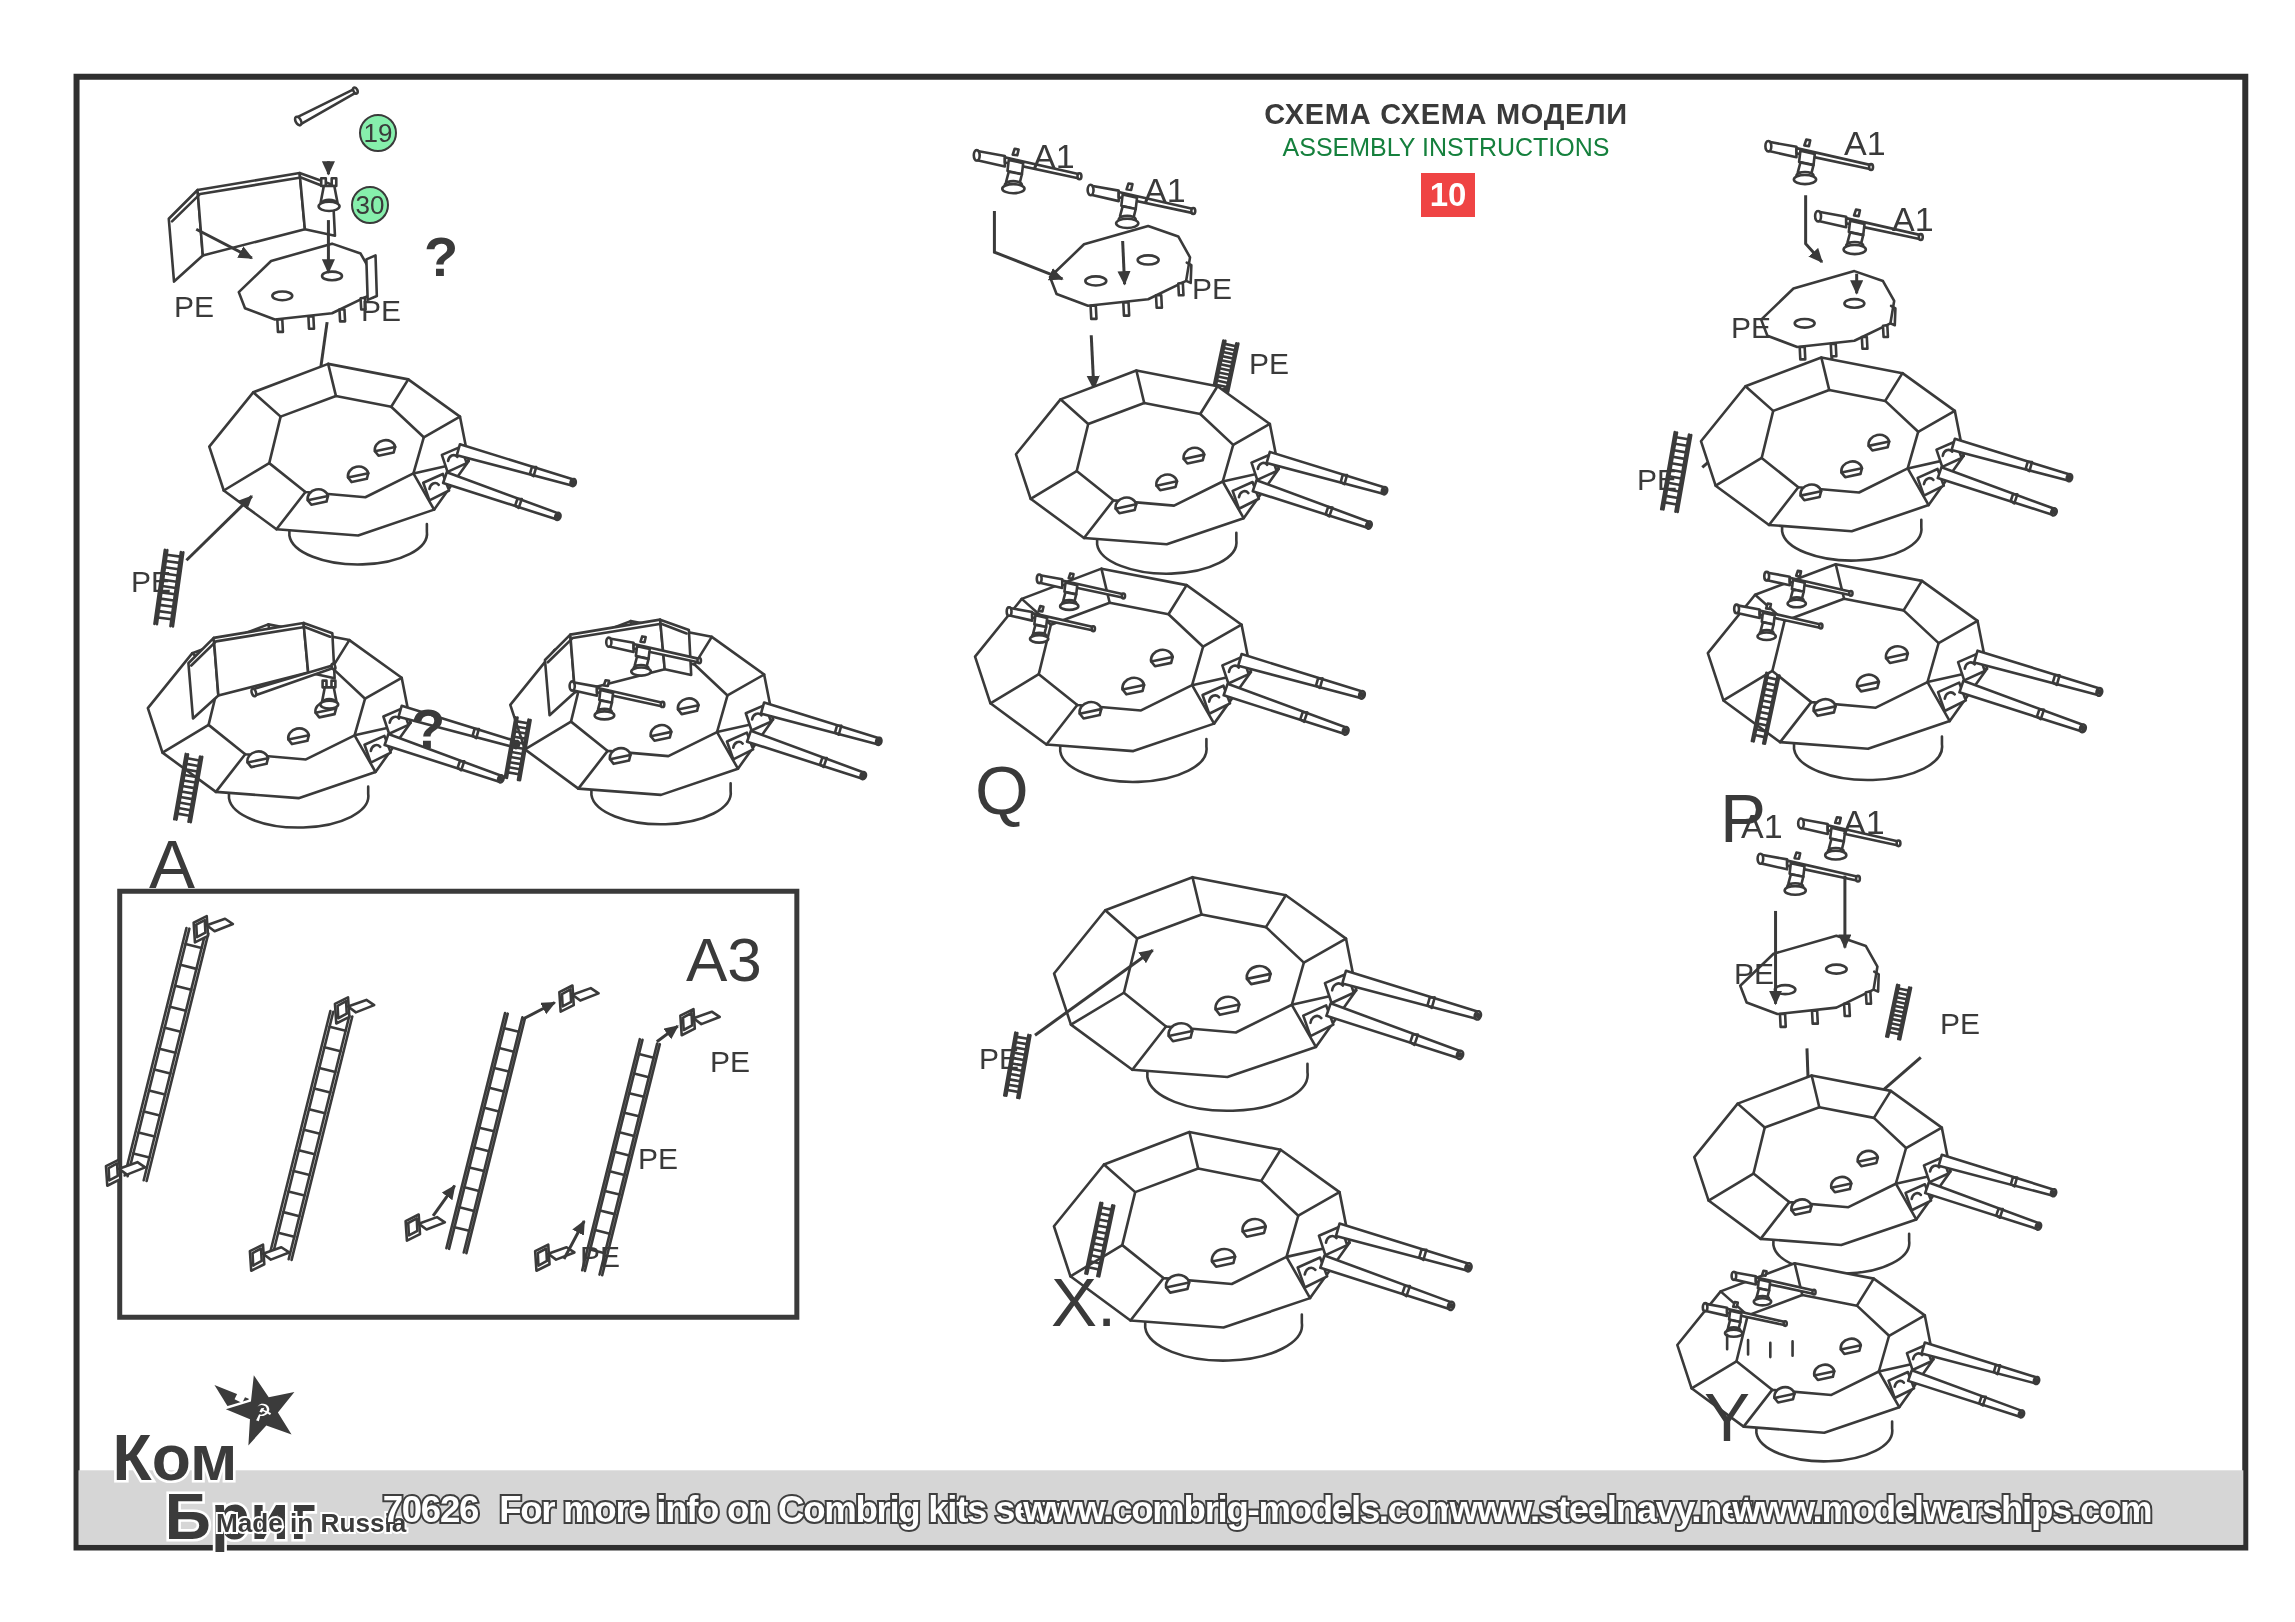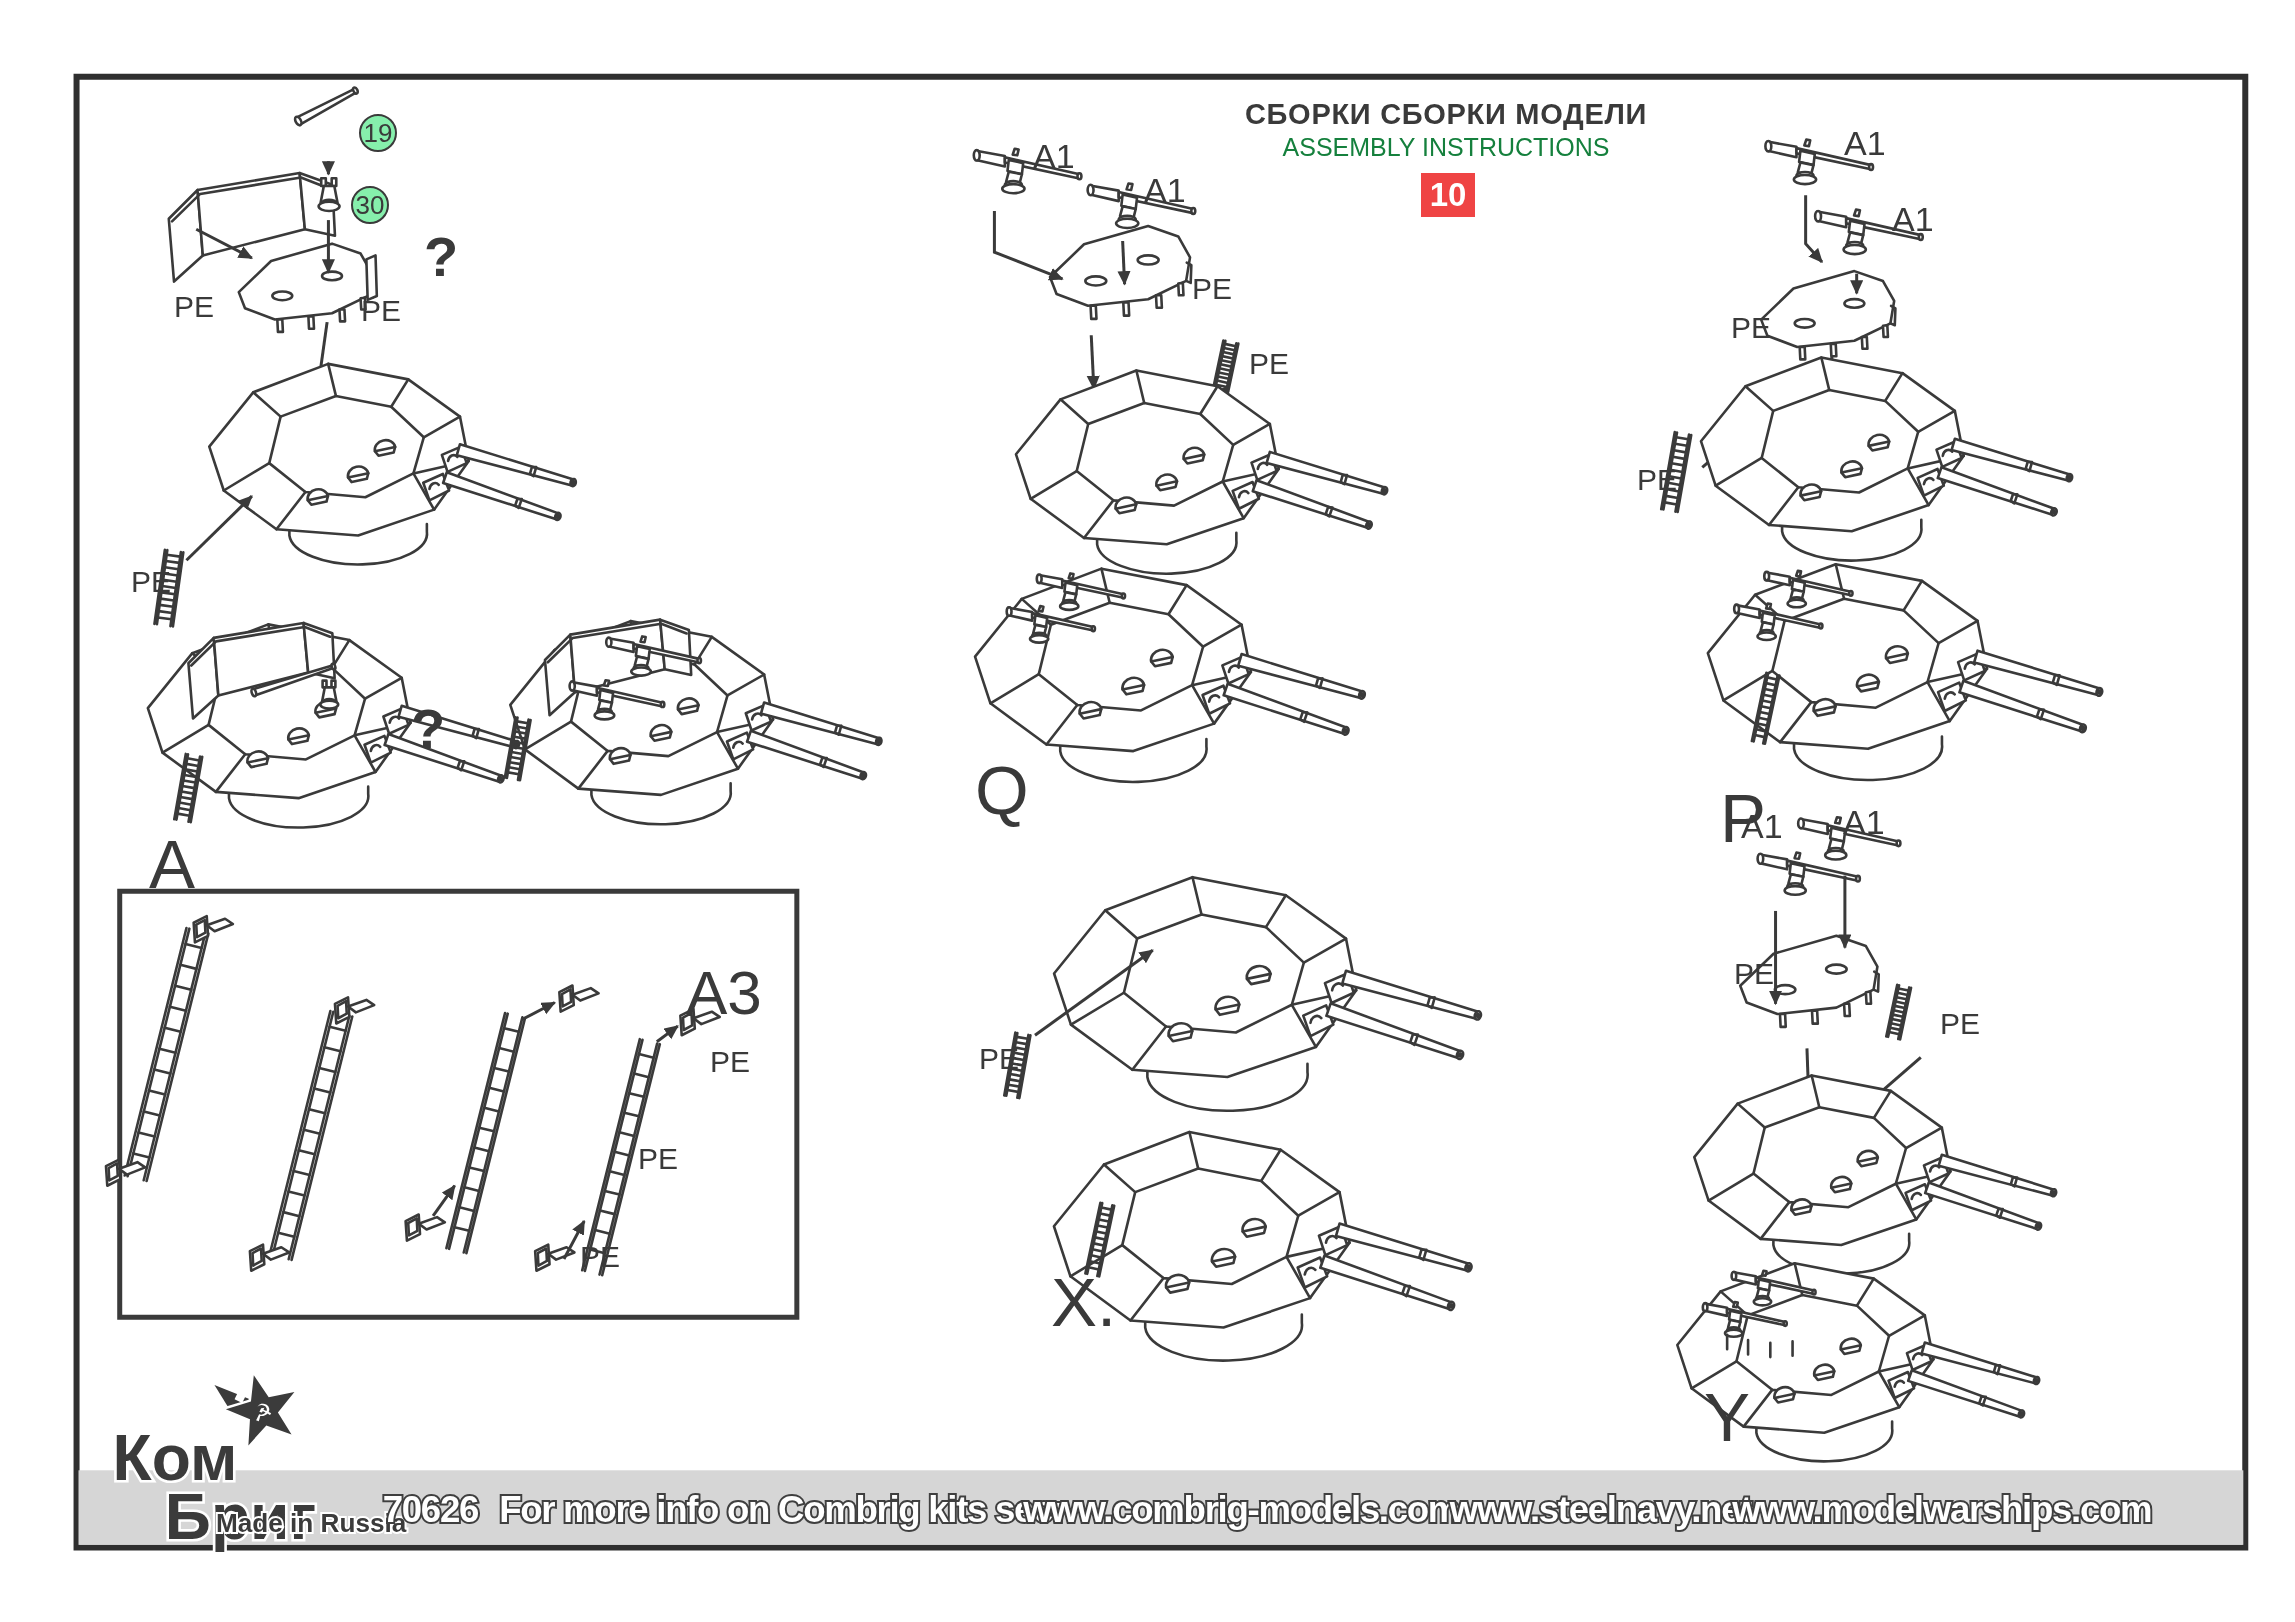--- a/index.html
+++ b/index.html
@@ -248,35 +248,35 @@
 
   <g>
     <text class="ft" x="585" y="2326">70626</text>
     <text class="ft" x="763" y="2326">For more info on Combrig kits see:</text>
     <text class="ft" x="1564" y="2326">www.combrig-models.com</text>
     <text class="ft" x="2216" y="2326">www.steelnavy.net</text>
     <text class="ft" x="2648" y="2326">www.modelwarships.com</text>
   </g>
 </svg>
 
-<div class="title-ru">СБОРКИ СБОРКИ МОДЕЛИ</div>
+<div class="title-ru">СХЕМА СХЕМА МОДЕЛИ</div>
 <div class="title-en">ASSEMBLY INSTRUCTIONS</div>
 <div class="badge">10</div>
 
 <div class="circ" style="left:359px;top:114px;">19</div>
 <div class="circ" style="left:351px;top:186px;">30</div>
 <div class="lbl q" style="left:424px;top:229px;">?</div>
 <div class="lbl q" style="left:411px;top:701px;">?</div>
 
 <div class="lbl pe" style="left:174px;top:292px;">PE</div>
 <div class="lbl pe" style="left:361px;top:296px;">PE</div>
 <div class="lbl pe" style="left:131px;top:567px;">PE</div>
 
 <div class="lbl big" style="left:149px;top:830px;">A</div>
-<div class="lbl inset-lbl" style="left:686px;top:929px;margin-top:33px;">A3</div>
+<div class="lbl inset-lbl" style="left:686px;top:929px;">A3</div>
 <div class="lbl pe" style="left:710px;top:1047px;">PE</div>
 <div class="lbl pe" style="left:638px;top:1144px;">PE</div>
 <div class="lbl pe" style="left:580px;top:1242px;">PE</div>
 
 <div class="lbl a1" style="left:1033px;top:139px;">A1</div>
 <div class="lbl a1" style="left:1144px;top:173px;">A1</div>
 <div class="lbl pe" style="left:1192px;top:274px;">PE</div>
 <div class="lbl pe" style="left:1249px;top:349px;">PE</div>
 <div class="lbl big" style="left:975px;top:756px;">Q</div>
 

